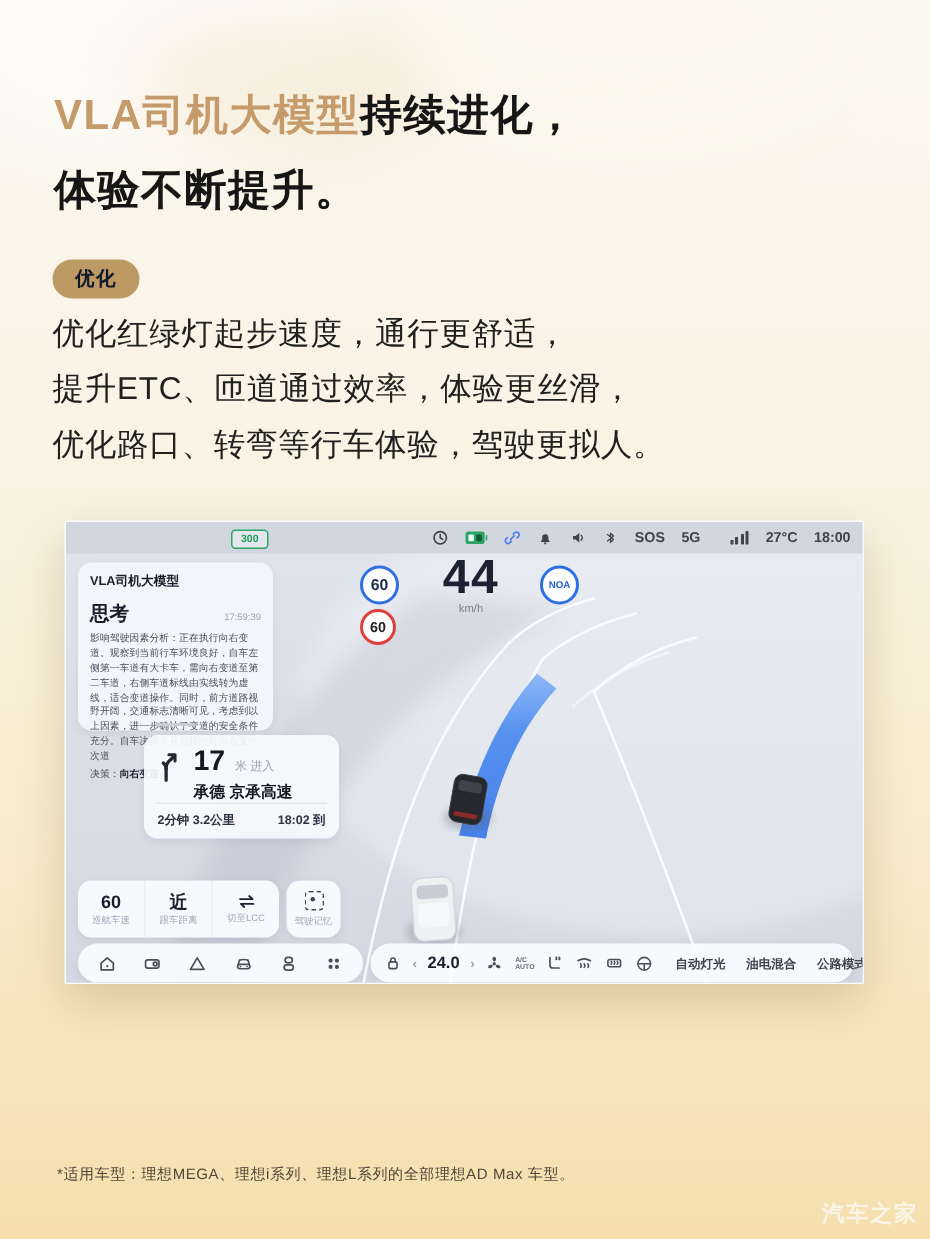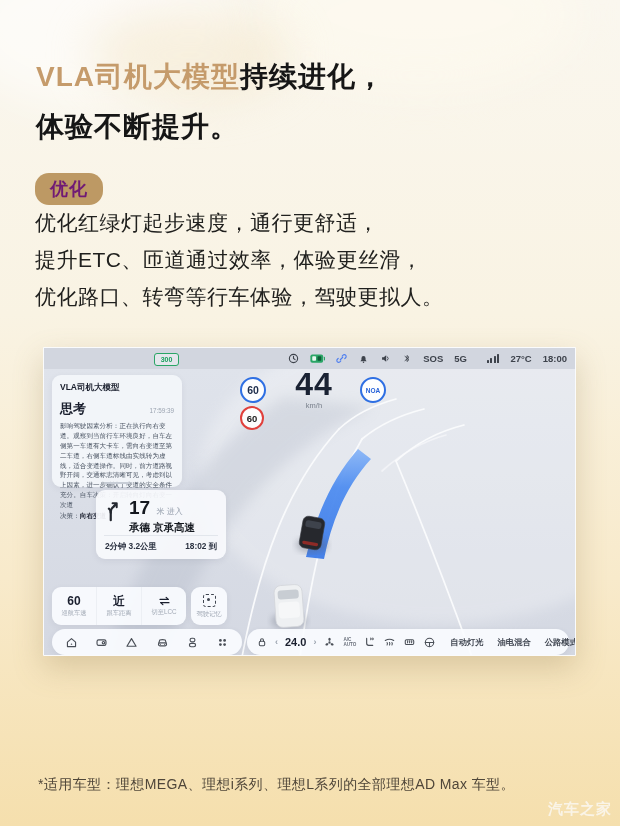--- a/index.html
+++ b/index.html
@@ -8,22 +8,22 @@
     background:linear-gradient(180deg,#FAF7EF 0%,#F9F3E3 38%,#F8EACB 70%,#F5DFAD 100%);}
   .blob{position:absolute;border-radius:50%;filter:blur(22px);pointer-events:none;}
   .blob1{left:-40px;top:-50px;width:280px;height:160px;background:rgba(255,255,255,0.55);}
   .blob2{left:260px;top:-60px;width:320px;height:150px;background:rgba(255,252,240,0.5);}
   .blob3{left:90px;top:10px;width:200px;height:90px;background:rgba(243,230,200,0.5);}
 
   
   .title{position:absolute;left:36px;top:52px;width:560px;font-size:28px;line-height:50px;
     font-weight:800;letter-spacing:1px;color:#161616;}
   .title .hl{color:#C59B6B;}
-  .badge{position:absolute;left:35px;top:173px;background:#BD9964;color:#701a75;
-    font-size:18px;font-weight:600;padding:4px 15px;border-radius:14px;letter-spacing:1px;}
+  .badge{position:absolute;left:35px;top:173px;background:#BD9964;color:#0f172a;
+    font-size:13px;font-weight:600;padding:4px 15px;border-radius:14px;letter-spacing:1px;}
   .body-text{position:absolute;left:35px;top:204px;width:560px;font-size:21px;
     line-height:37px;color:#20201E;letter-spacing:0.5px;}
 
   
   .screen{position:absolute;left:43px;top:347px;width:533px;height:309px;border-radius:1px;
     overflow:hidden;background:#DCE0E8;border:1.5px solid rgba(255,255,255,0.85);
     box-shadow:0 12px 30px rgba(150,125,80,0.30);box-sizing:border-box;}
   .statusbar{position:absolute;left:0;top:0;width:100%;height:21px;background:#D2D6DF;
     display:flex;align-items:center;font-size:9.5px;color:#3E434C;}
   .range-chip{position:absolute;left:110px;top:5px;width:23px;height:11px;border:1px solid #2AA566;
@@ -98,21 +98,21 @@
     border-radius:13px;display:flex;align-items:center;gap:7px;padding:0 9px;box-sizing:border-box;
     box-shadow:0 2px 6px rgba(60,70,90,0.08);}
   .chev{font-size:9px;color:#9AA2AE;font-weight:700;}
   .temp-val{font-size:11px;font-weight:800;color:#1A1F2E;}
   .ac-stack{display:flex;flex-direction:column;line-height:5px;}
   .ac-stack span{font-size:4.6px;color:#6A707B;font-weight:700;}
   .dock-label{font-size:8.3px;color:#3F4550;font-weight:600;white-space:nowrap;}
   .dock-sep{width:1px;height:10px;background:#CDD1D8;}
   .icon svg{display:block;}
 
-  .footnote{position:absolute;left:38px;top:776px;width:560px;font-size:14px;color:#4F4639;
+  .footnote{position:absolute;left:38px;top:776px;width:560px;font-size:10px;color:#4F4639;
     letter-spacing:0.4px;}
   .watermark{position:absolute;right:8px;top:800px;font-size:15px;font-weight:800;
     color:rgba(250,244,234,0.95);letter-spacing:1px;}
 </style>
 </head>
 <body>
 
 <div class="canvas">
   <div class="blob blob1"></div>
   <div class="blob blob2"></div>

